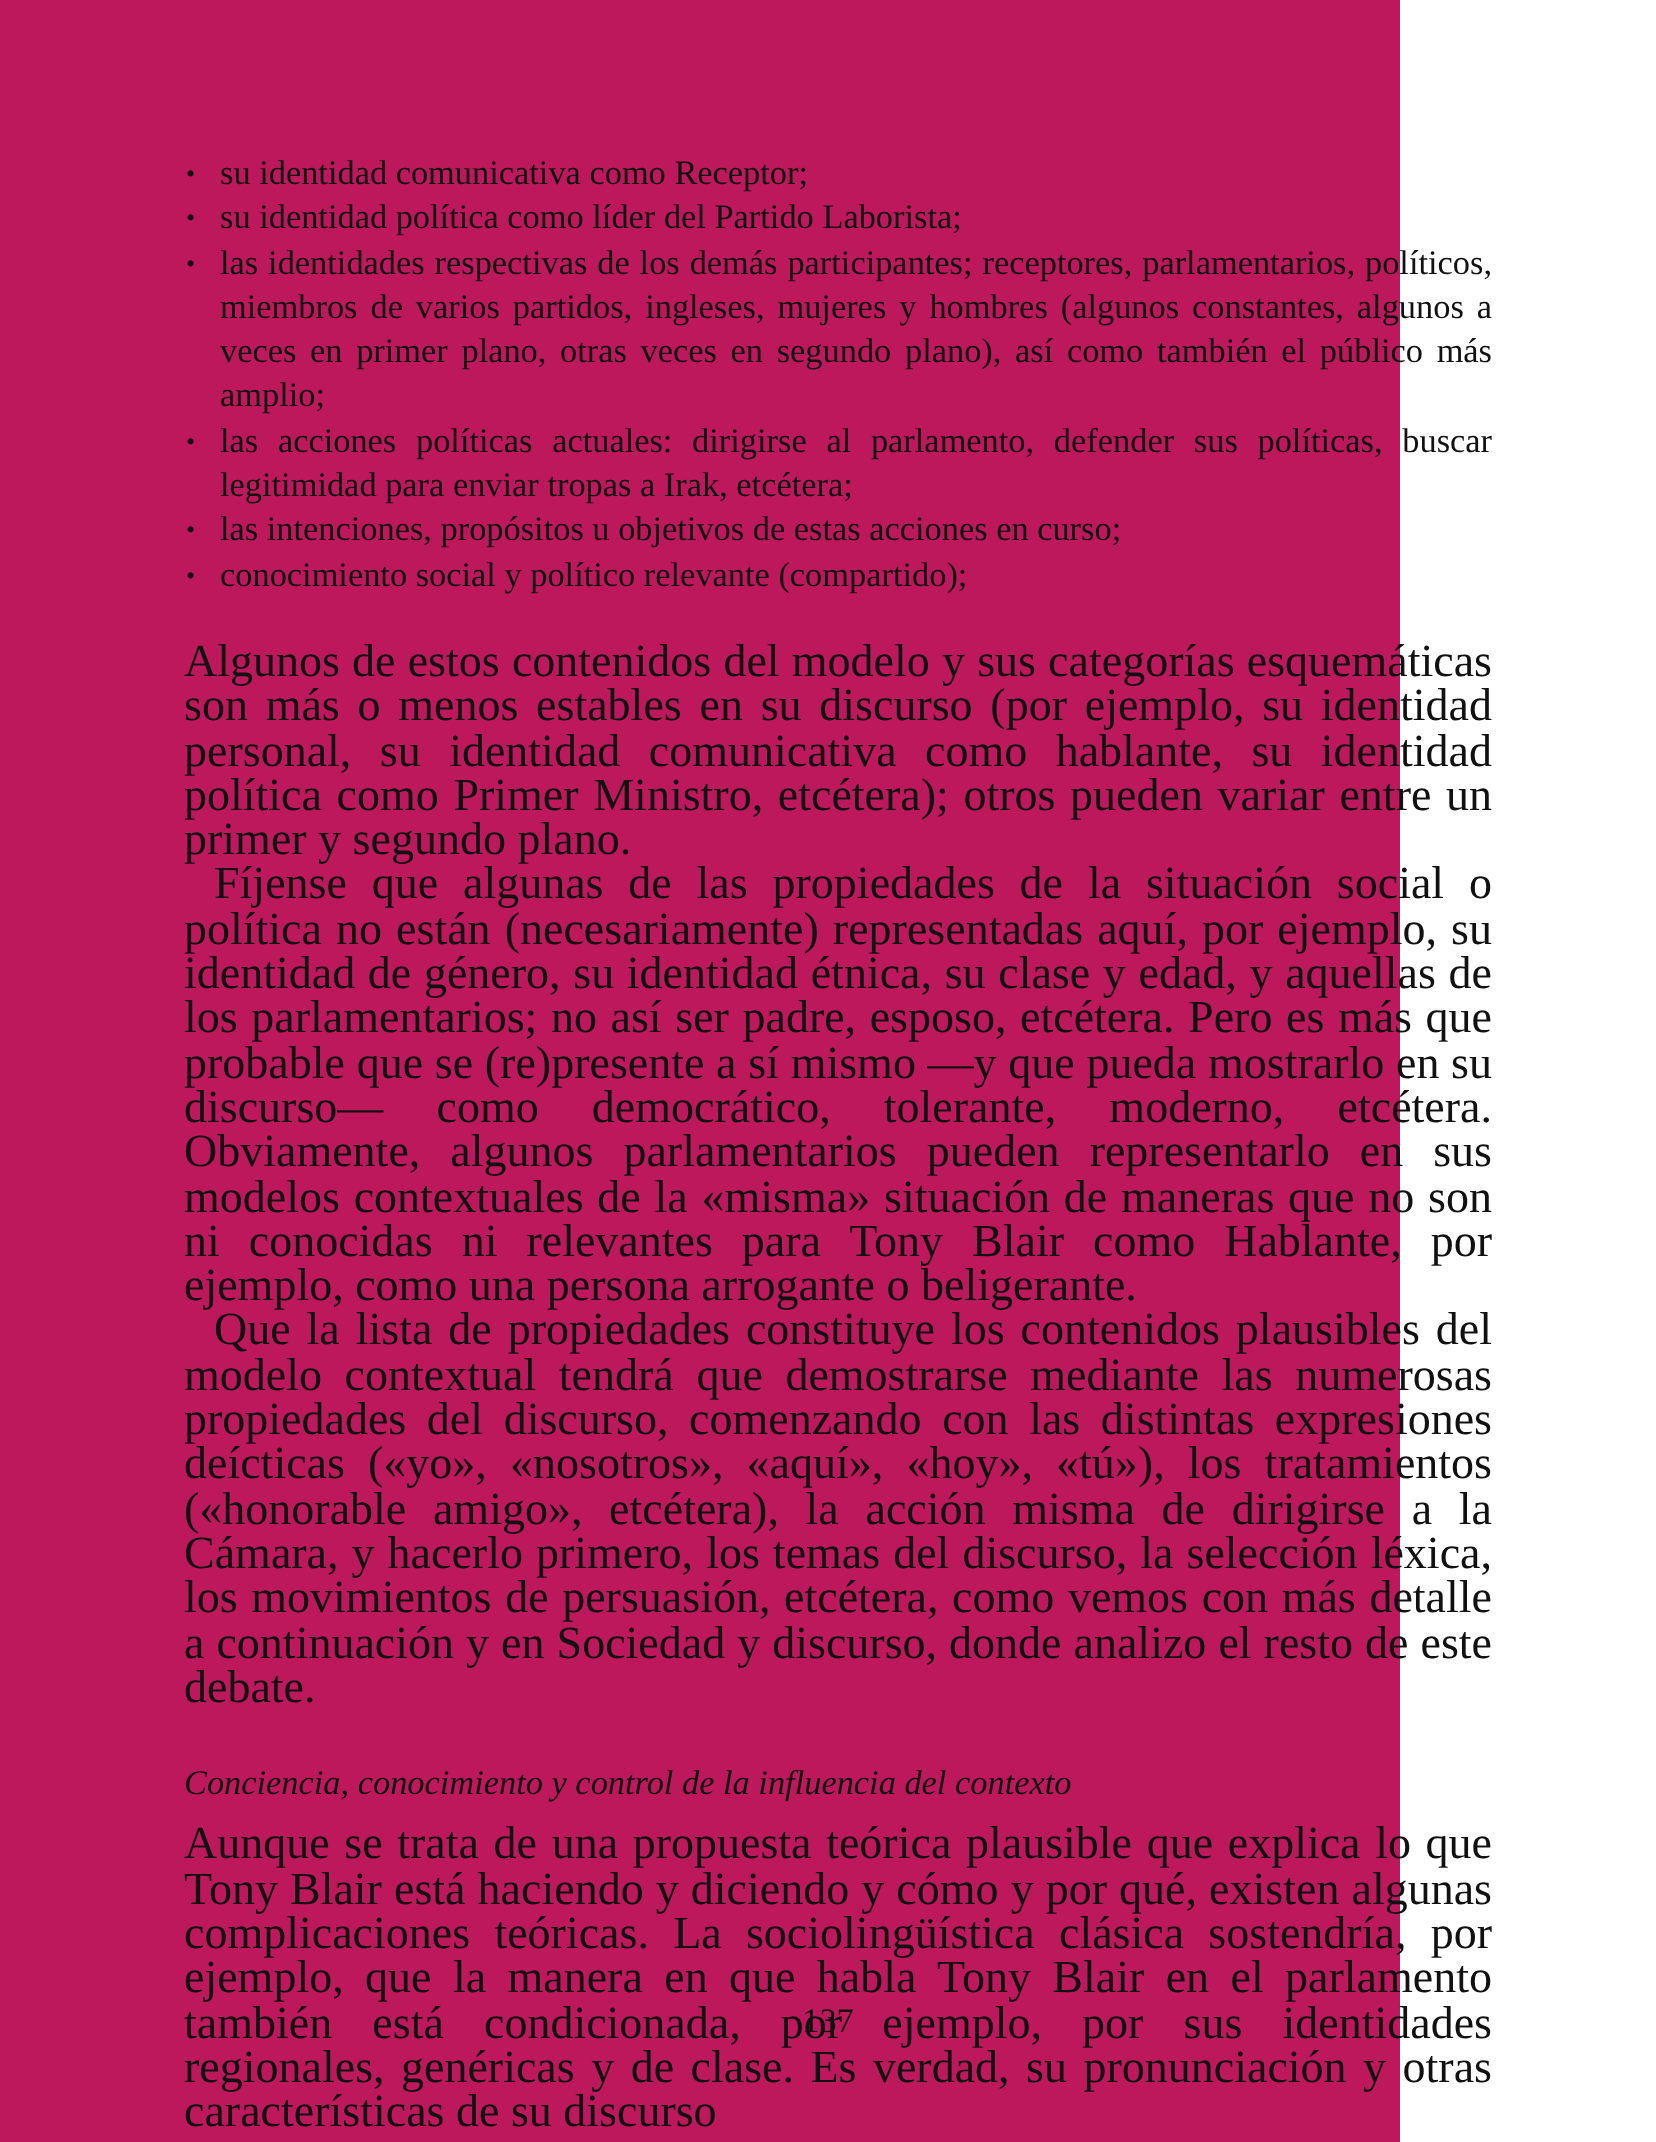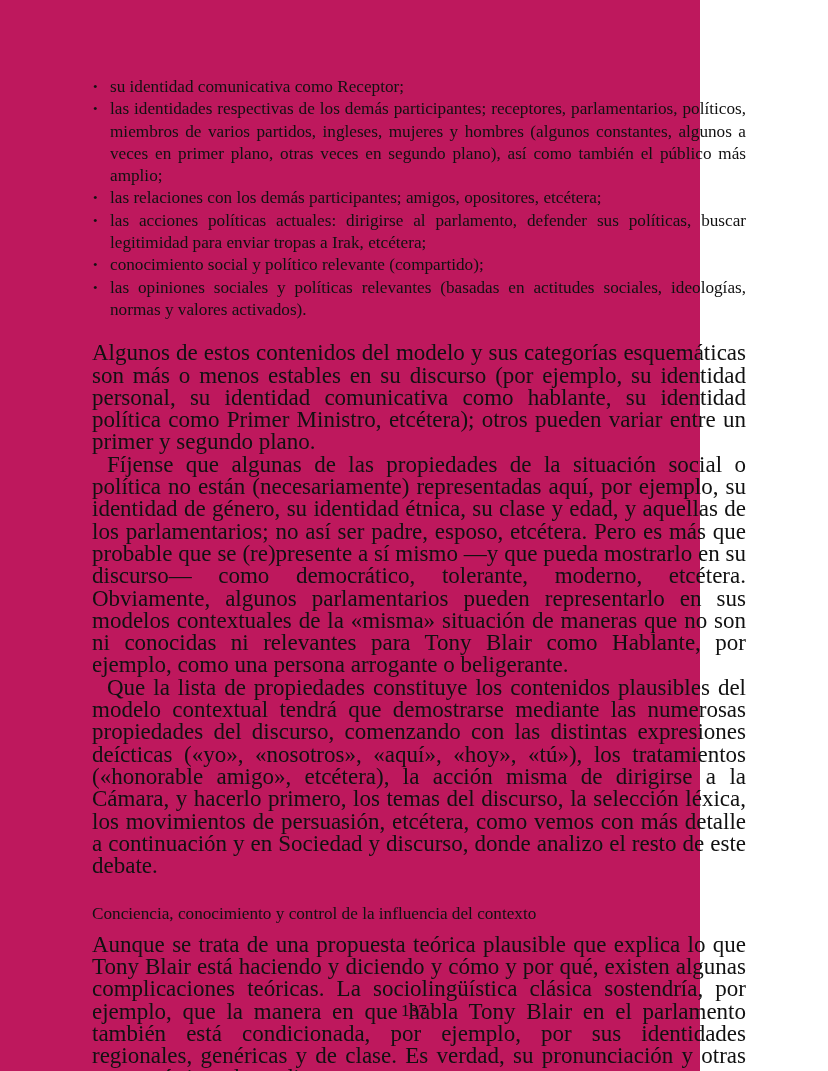--- a/index.html
+++ b/index.html
@@ -70,20 +70,21 @@
     text-indent: 0;
     margin-top: 21px;
   }
   p.para.indent {
     text-indent: 15px;
   }
   h2.section {
     font-size: 17.2px;
     line-height: 22.3px;
     font-weight: normal;
+    font-style: italic;
     margin: 0;
     margin-top: 26px;
     margin-bottom: 8px;
     text-align: left;
   }
   .ital {
   }
   .pagenum {
     position: absolute;
     left: 0;
@@ -96,25 +97,25 @@
   }
 </style>
 </head>
 <body>
 
 <div class="page">
   <div class="content">
 
     <ul class="bullets">
       <li class="single">su identidad comunicativa como Receptor;</li>
+      <li class="single">su identidad política como líder del Partido Laborista;</li>
       <li> las identidades respectivas de los demás participantes; receptores, parlamentarios, políticos, miembros de varios partidos, ingleses, mujeres y hombres (algunos constantes, algunos a veces en primer plano, otras veces en segundo plano), así como también el público más amplio;</li>
-      <li class="single"> las relaciones con los demás participantes; amigos, opositores, etcétera;</li>
       <li> las acciones políticas actuales: dirigirse al parlamento, defender sus políticas, buscar legitimidad para enviar tropas a Irak, etcétera;</li>
+      <li class="single"> las intenciones, propósitos u objetivos de estas acciones en curso;</li>
       <li class="single"> conocimiento social y político relevante (compartido);</li>
-      <li> las opiniones sociales y políticas relevantes (basadas en actitudes sociales, ideologías, normas y valores activados).</li>
     </ul>
 
     <p class="para first">Algunos de estos contenidos del modelo y sus categorías esquemáticas son más o menos estables en su discurso (por ejemplo, su identidad personal, su identidad comunicativa como hablante, su identidad política como Primer Ministro, etcétera); otros pueden variar entre un primer y segundo plano.</p>
 
     <p class="para indent">Fíjense que algunas de las propiedades de la situación social o política no están (necesariamente) representadas aquí, por ejemplo, su identidad de género, su identidad étnica, su clase y edad, y aquellas de los parlamentarios; no así ser padre, esposo, etcétera. Pero es más que probable que se (re)presente a sí mismo —y que pueda mostrarlo en su discurso— como democrático, tolerante, moderno, etcétera. Obviamente, algunos parlamentarios pueden representarlo en sus modelos contextuales de la «misma» situación de maneras que no son ni conocidas ni relevantes para Tony Blair como Hablante, por ejemplo, como una persona arrogante o beligerante.</p>
 
     <p class="para indent"><span>Que la lista de propiedades constituye los contenidos plausibles del modelo contextual tendrá que demostrarse mediante las numerosas propiedades del discurso, comenzando con las distintas expresiones deícticas («yo», «nosotros», «aquí», «hoy», «tú»), los tratamientos («honorable amigo», etcétera), la acción misma de dirigirse a la Cámara, y hacerlo primero, los temas del discurso, la selección léxica, los movimientos de persuasión, etcétera, como vemos con más detalle a continuación y en </span><span class="ital">Sociedad y discurso</span><span>, donde analizo el resto de este debate.</span></p>
 
     <h2 class="section">Conciencia, conocimiento y control de la influencia del contexto</h2>
 

